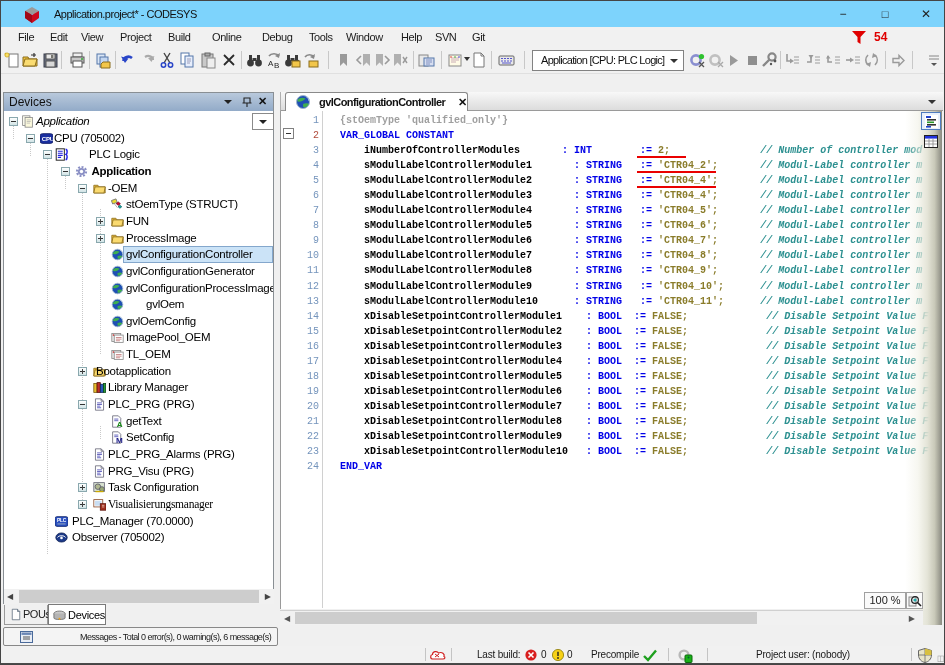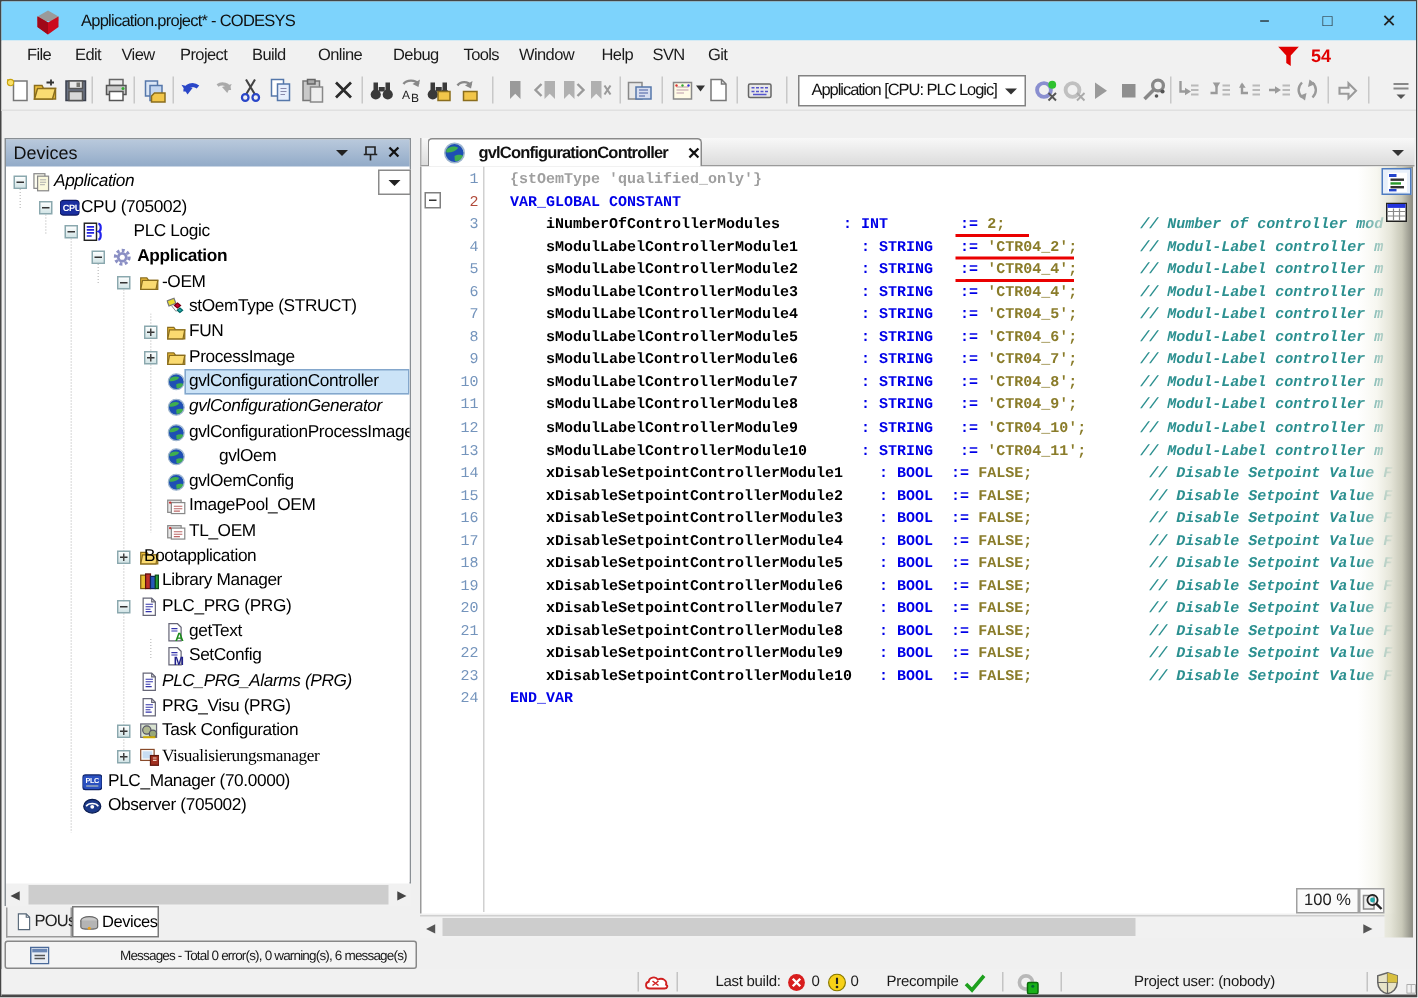--- a/index.html
+++ b/index.html
@@ -385,21 +385,21 @@
       <span class="tlbl" style="left:122px;">gvlConfigurationController</span>
     </div>
     <div class="trow" style="left:0;top:151.8px;width:269px;">
       <svg class="ticn" style="left:106.5px;top:2px" width="13" height="13" viewBox="0 0 16 16">
         <circle cx="8" cy="8" r="6.5" fill="#1e4fb4"></circle>
         <path d="M2.5 6 C4 3.5 8 3 10.5 4.5 C9 7 5 8 2.5 7.5 Z" fill="#3fae4f"></path>
         <path d="M8 10 C10 8.8 13 9 14.2 10.2 C13 12.5 10 13.8 8.2 13.2 Z" fill="#3fae4f"></path>
         <path d="M11 2.2 C12.8 3 14.2 5 14.3 7" stroke="#cfe0f2" stroke-width="1.1" fill="none"></path>
         <circle cx="8" cy="8" r="6.5" fill="none" stroke="#9fb6ce" stroke-width="1"></circle>
       </svg>
-      <span class="tlbl" style="left:122px;font-style:italic;">gvlConfigurationGenerator</span>
+      <span class="tlbl" style="left:122px;">gvlConfigurationGenerator</span>
     </div>
     <div class="trow" style="left:0;top:168.5px;width:269px;">
       <svg class="ticn" style="left:106.5px;top:2px" width="13" height="13" viewBox="0 0 16 16">
         <circle cx="8" cy="8" r="6.5" fill="#1e4fb4"></circle>
         <path d="M2.5 6 C4 3.5 8 3 10.5 4.5 C9 7 5 8 2.5 7.5 Z" fill="#3fae4f"></path>
         <path d="M8 10 C10 8.8 13 9 14.2 10.2 C13 12.5 10 13.8 8.2 13.2 Z" fill="#3fae4f"></path>
         <path d="M11 2.2 C12.8 3 14.2 5 14.3 7" stroke="#cfe0f2" stroke-width="1.1" fill="none"></path>
         <circle cx="8" cy="8" r="6.5" fill="none" stroke="#9fb6ce" stroke-width="1"></circle>
       </svg>
       <span class="tlbl" style="left:122px;">gvlConfigurationProcessImage</span>
@@ -482,21 +482,21 @@
       <span class="tlbl" style="left:122px;">getText</span>
     </div>
     <div class="trow" style="left:0;top:318.3px;width:269px;">
       <svg class="ticn" style="left:106.5px;top:2px" width="13" height="13" viewBox="0 0 16 16">
         <path d="M2 1 L9 1 L12 4 L12 15 L2 15 Z" fill="#fff" stroke="#667"></path>
         <path d="M4 5h5M4 7h5" stroke="#33a" stroke-width=".9"></path>
         <text x="6" y="15" font-size="10" font-weight="bold" fill="#20208a" font-family="Liberation Sans">M</text>
       </svg>
       <span class="tlbl" style="left:122px;">SetConfig</span>
     </div>
-    <div class="trow" style="left:0;top:335.0px;width:269px;font-style:italic;">
+    <div class="trow" style="left:0;top:335.0px;width:269px;">
       <svg class="ticn" style="left:88.5px;top:2px" width="13" height="13" viewBox="0 0 16 16">
         <path d="M3 1 L10 1 L13 4 L13 15 L3 15 Z" fill="#fff" stroke="#667"></path>
         <path d="M10 1 L10 4 L13 4" fill="none" stroke="#667"></path>
         <path d="M5 6h6M5 8h6M5 10h4M5 12h5" stroke="#33a" stroke-width=".9"></path>
       </svg>
       <span class="tlbl" style="left:104px;">PLC_PRG_Alarms (PRG)</span>
     </div>
     <div class="trow" style="left:0;top:351.6px;width:269px;">
       <svg class="ticn" style="left:88.5px;top:2px" width="13" height="13" viewBox="0 0 16 16">
         <path d="M3 1 L10 1 L13 4 L13 15 L3 15 Z" fill="#fff" stroke="#667"></path>

